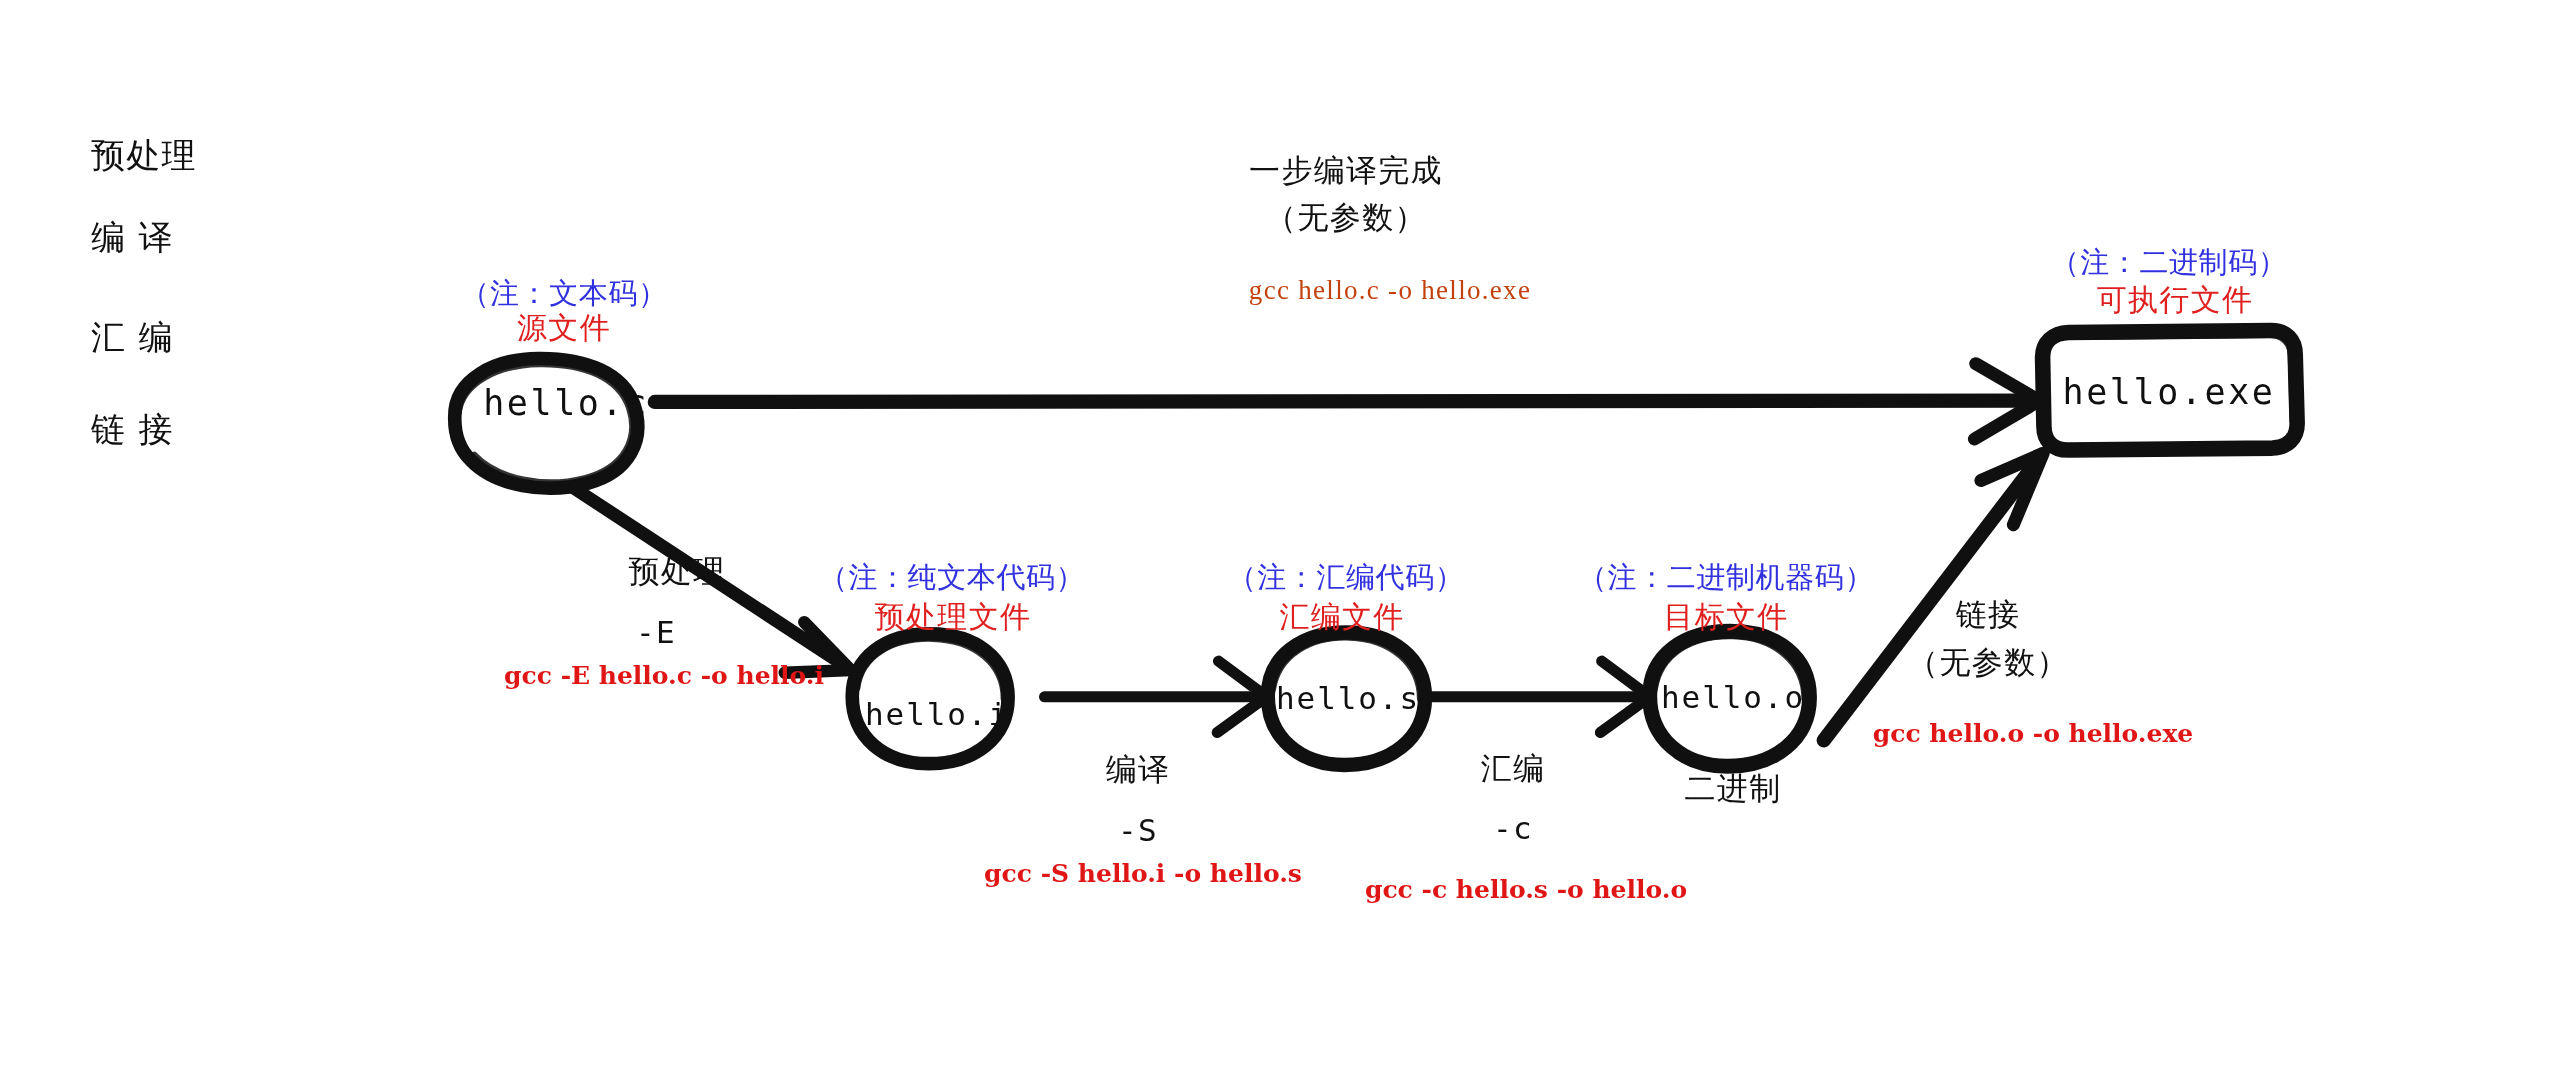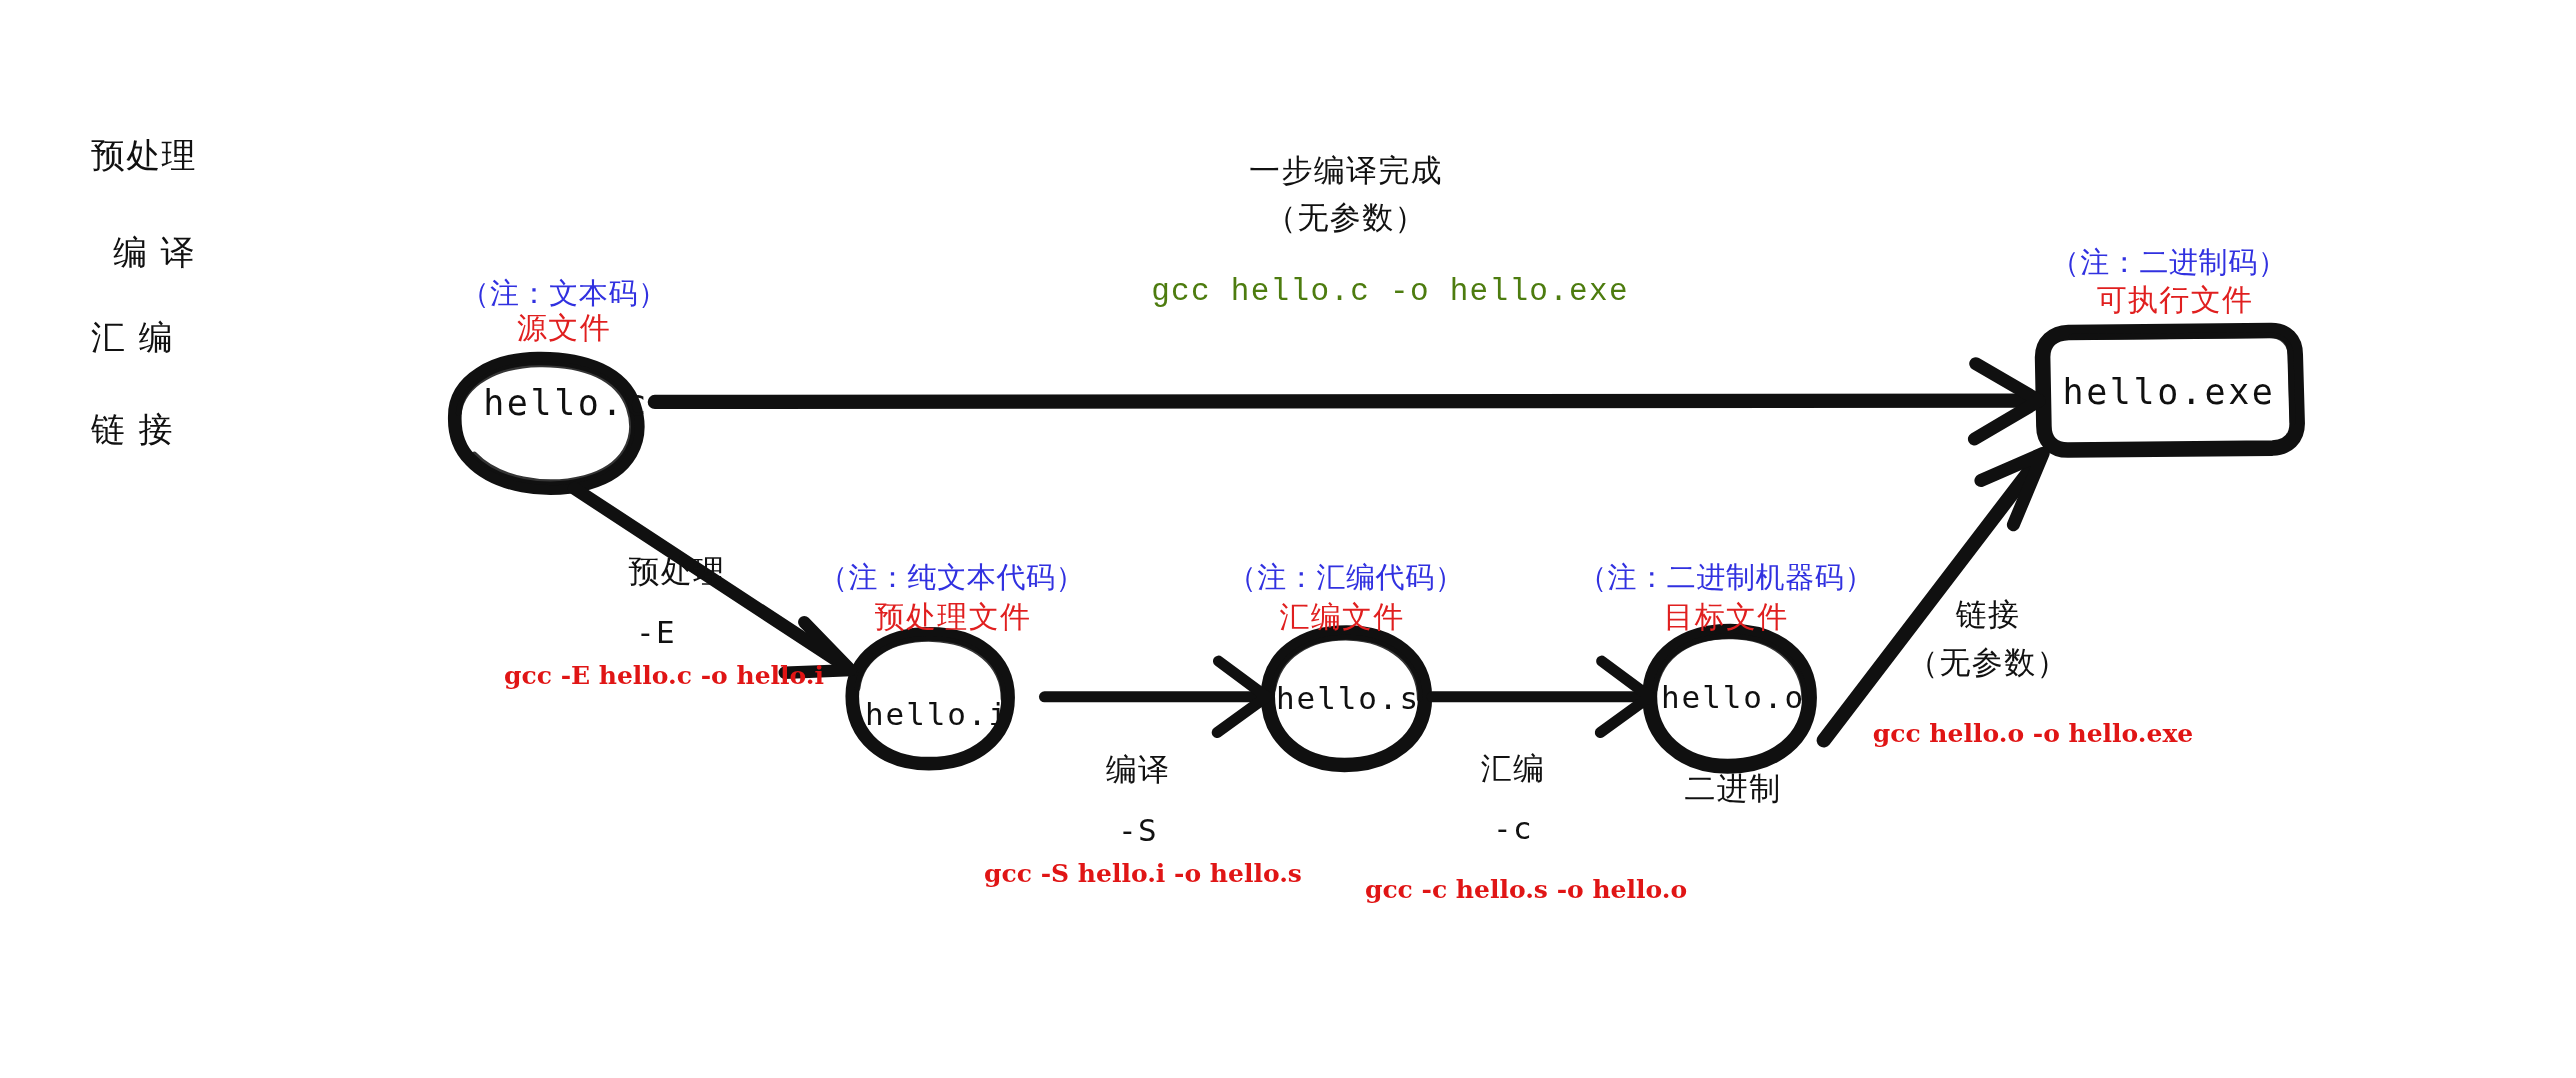--- a/index.html
+++ b/index.html
@@ -77,23 +77,23 @@
   
   .cmd-red {
     font-family: "DejaVu Serif", "Liberation Serif", serif;
     font-size: 25px;
     color: #e01515;
     font-weight: 700;
     letter-spacing: 0px;
   }
   
   .cmd-mono {
-    font-family: Liberation Mono, monospace;
-    font-size: 31px;
-    color: #4d7c0f;
+    font-family: Liberation Serif, serif;
+    font-size: 27px;
+    color: #c2410c;
     letter-spacing: 1.3px;
   }
   
   .watermark {
     position: absolute;
     font-family: "DejaVu Sans", "Liberation Sans", sans-serif;
     font-size: 40px;
     color: #c2410c;
     letter-spacing: 2.6px;
     white-space: nowrap;
@@ -188,21 +188,21 @@
 
     <g>
       <path d="M 2808 1140 L 3138 708" fill="none" stroke="#101010" stroke-width="22" stroke-linecap="round"></path>
       <path d="M 3100 808 L 3146 698 L 3050 740" fill="none" stroke="#101010" stroke-width="20" stroke-linecap="round" stroke-linejoin="round"></path>
     </g>
   </svg>
 
   <div class="lbl stage-word" style="left:91px; top:138px;">
     <span>预处理</span>
   </div>
-  <div class="lbl stage-word" style="left:91px; top:235px;margin-left:22px;">
+  <div class="lbl stage-word" style="left:91px; top:220px;">
     <span>编  译</span>
   </div>
   <div class="lbl stage-word" style="left:91px; top:320px;">
     <span>汇  编</span>
   </div>
   <div class="lbl stage-word" style="left:91px; top:412px;">
     <span>链  接</span>
   </div>
 
   <div class="lbl ann-black centered" style="left:1346px; top:154px;">一步编译完成</div>

